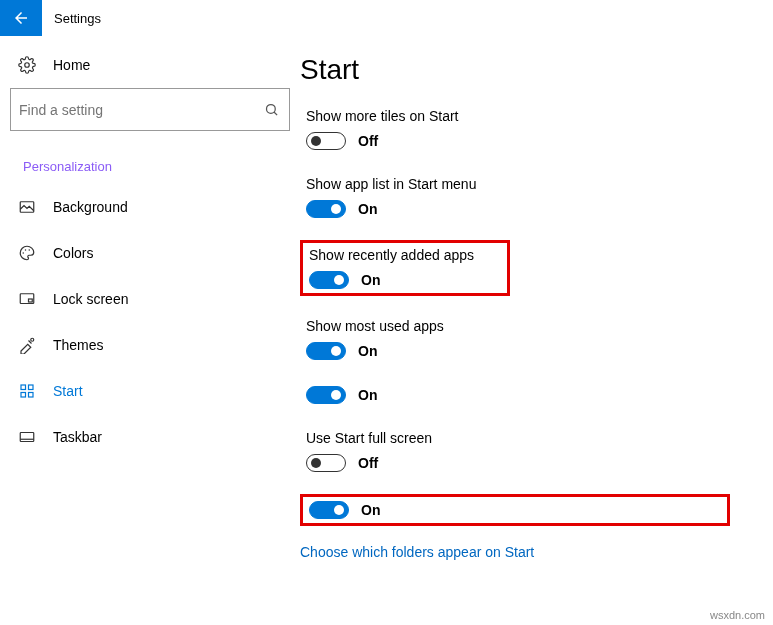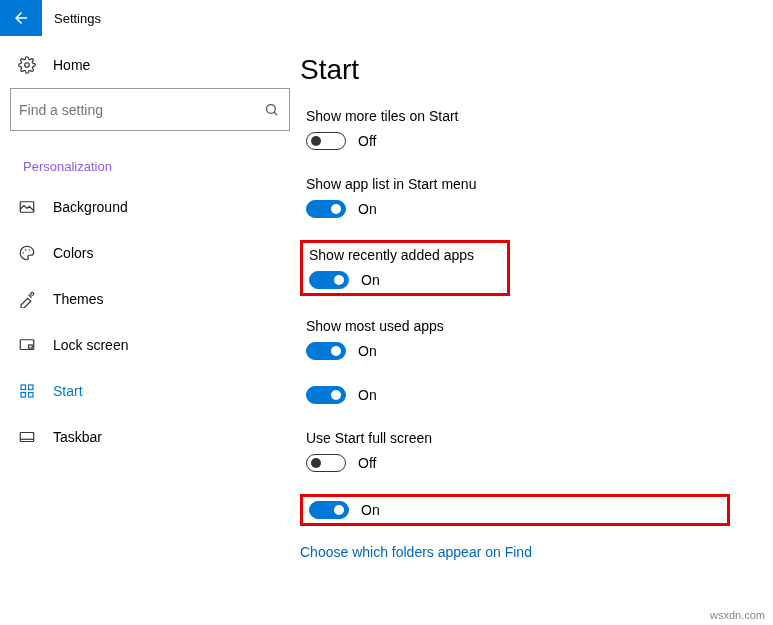--- a/index.html
+++ b/index.html
@@ -17,21 +17,21 @@
     .search-input { flex: 1; border: none; outline: none; padding: 0 8px; font-family: inherit; font-size: 14px; color: #555; background: transparent; }
     .search-icon-wrap { width: 36px; display: flex; align-items: center; justify-content: center; }
     .cat-header { color: #8b5cf6; font-size: 13px; margin: 0 0 10px 13px; }
     .nav-item { display: flex; align-items: center; height: 46px; padding-left: 5px; cursor: pointer; }
     .nav-item.active { color: #0078d7; }
     .nav-item.active .icon-slot svg { stroke: #0078d7; }
     .main { flex: 1; padding: 18px 0 0 0; }
     .page-heading { font-size: 28px; font-weight: 400; margin-bottom: 18px; }
     .setting { margin-bottom: 18px; position: relative; padding: 4px 6px; }
     .setting-label { font-size: 14px; margin-bottom: 8px; display: block; }
-    .toggle-row { display: flex; align-items: center; }
+    .toggle-row { display: flex; align-items: center; font-weight: bold; }
     .toggle { width: 40px; height: 18px; border: 1px solid #333; border-radius: 10px; position: relative; cursor: pointer; }
     .toggle .knob { width: 10px; height: 10px; border-radius: 50%; background: #333; position: absolute; top: 3px; left: 4px; }
     .toggle.on { background: #0078d7; border-color: #0078d7; }
     .toggle.on .knob { background: #fff; left: auto; right: 4px; }
     .toggle-text { margin-left: 12px; }
     .highlight { border: 3px solid #e20000; }
     .link-row { color: #0067c0; cursor: pointer; margin-top: 6px; }
     .watermark { position: absolute; bottom: 4px; right: 8px; font-size: 11px; color: #888; }
   </style>
 </head>
@@ -86,35 +86,35 @@
             <circle cx="7" cy="12" r="1" fill="#333" stroke="none"></circle>
             <circle cx="10" cy="8" r="1" fill="#333" stroke="none"></circle>
             <circle cx="15" cy="8" r="1" fill="#333" stroke="none"></circle>
           </svg>
         </span>
       <span>Colors</span>
     </div>
     <div class="nav-item">
       <span class="icon-slot">
           <svg width="18" height="18" viewBox="0 0 24 24" fill="none" stroke-width="1.6">
+            <rect x="3" y="5" width="18" height="13" rx="1"></rect>
+            <rect x="14" y="12" width="5" height="4"></rect>
+          </svg>
+        </span>
+      <span>Lock screen</span>
+    </div>
+    <div class="nav-item">
+      <span class="icon-slot">
+          <svg width="18" height="18" viewBox="0 0 24 24" fill="none" stroke-width="1.6">
             <path d="M4 20l9-9 4 4-9 9H4v-4z"></path>
             <path d="M14 6l4 4"></path>
             <circle cx="19" cy="5" r="2"></circle>
           </svg>
         </span>
       <span>Themes</span>
-    </div>
-    <div class="nav-item">
-      <span class="icon-slot">
-          <svg width="18" height="18" viewBox="0 0 24 24" fill="none" stroke-width="1.6">
-            <rect x="3" y="5" width="18" height="13" rx="1"></rect>
-            <rect x="14" y="12" width="5" height="4"></rect>
-          </svg>
-        </span>
-      <span>Lock screen</span>
     </div>
     <div class="nav-item active">
       <span class="icon-slot">
           <svg width="18" height="18" viewBox="0 0 24 24" fill="none" stroke-width="1.6">
             <rect x="4" y="4" width="6" height="6"></rect>
             <rect x="14" y="4" width="6" height="6"></rect>
             <rect x="4" y="14" width="6" height="6"></rect>
             <rect x="14" y="14" width="6" height="6"></rect>
           </svg>
         </span>
@@ -195,17 +195,17 @@
 
     <div class="setting highlight" style="width:430px">
       <div class="toggle-row">
         <div class="toggle on">
             <div class="knob"></div>
           </div>
         <span class="toggle-text">On</span>
       </div>
     </div>
 
-    <div class="link-row">Choose which folders appear on Find</div>
+    <div class="link-row">Choose which folders appear on Start</div>
   </div>
 </div>
 
 <div class="watermark">wsxdn.com</div>
 
 </body></html>

